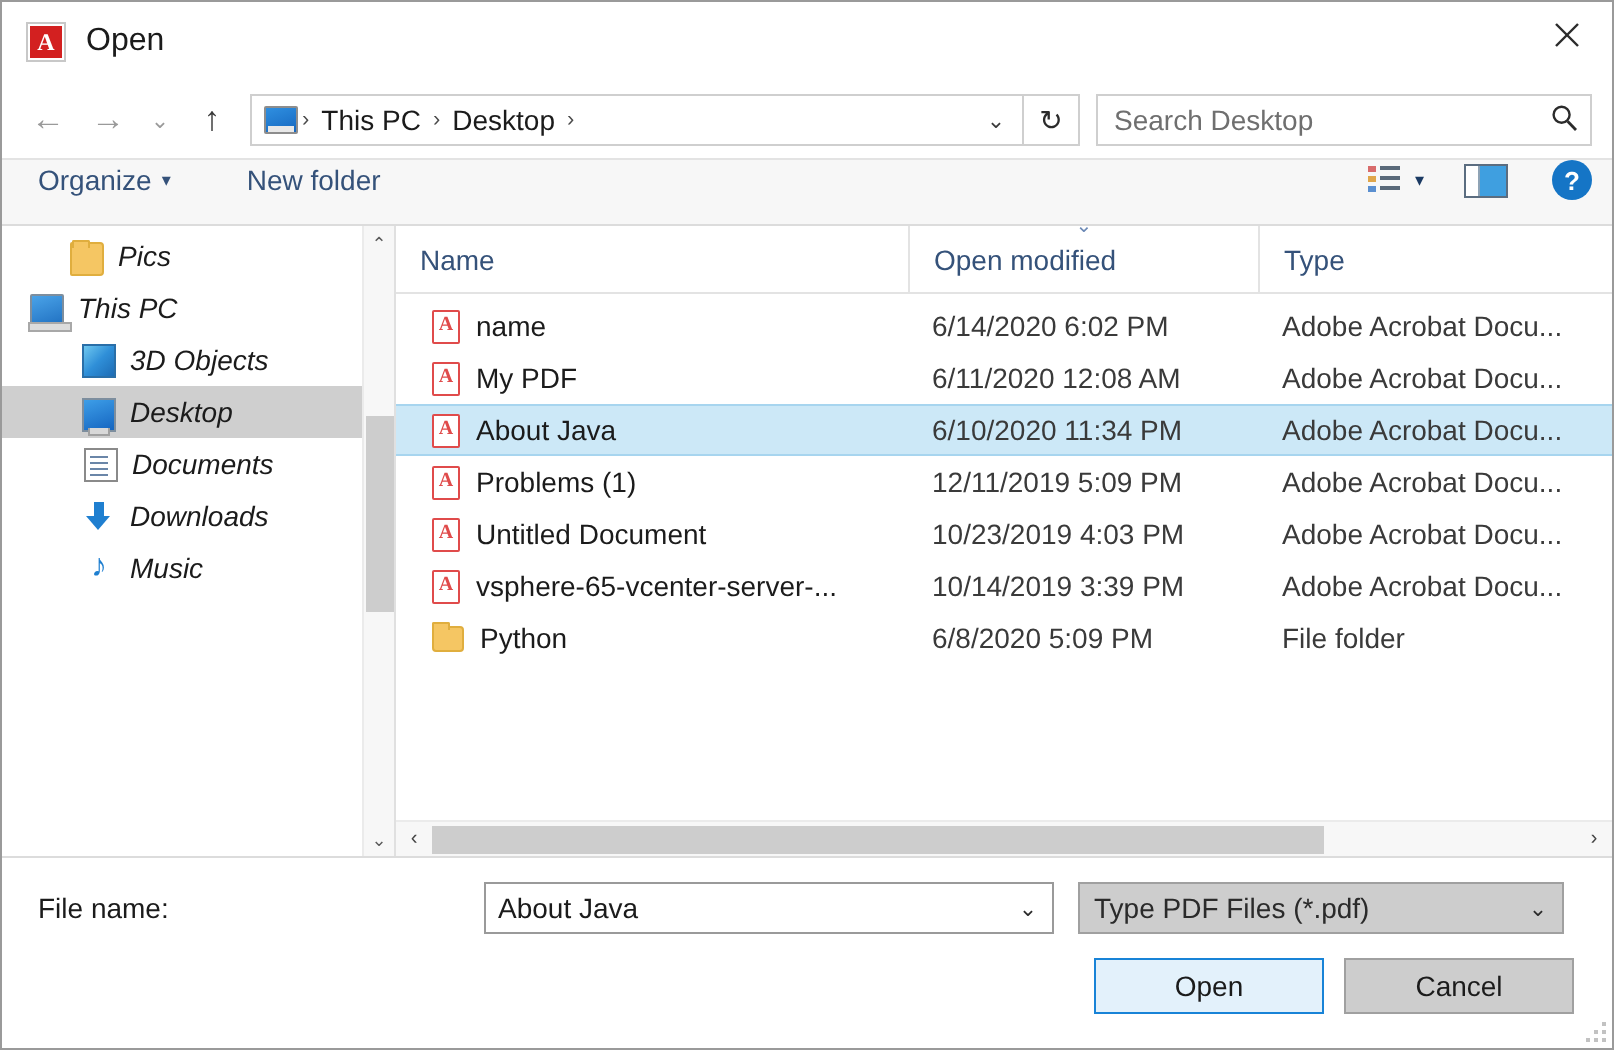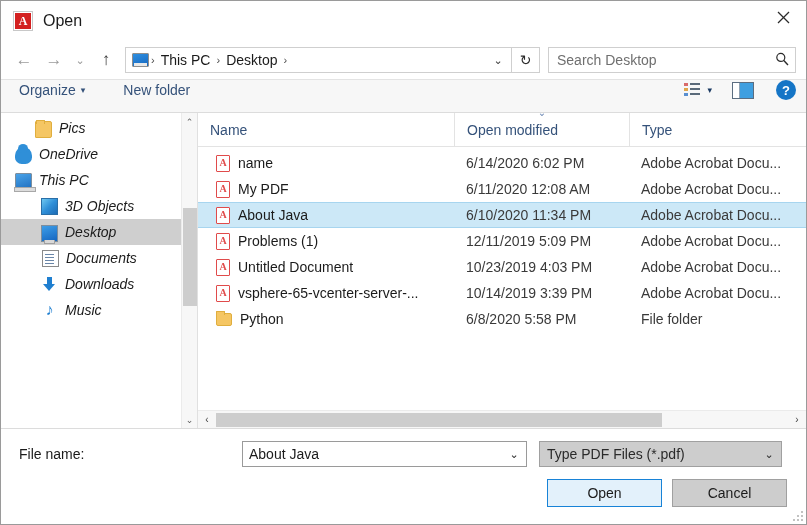--- a/index.html
+++ b/index.html
@@ -417,24 +417,20 @@
   <div class="body">
 
     <div class="sidebar">
       <div class="nav-list">
 
         <div class="nav-item indent1">
           <span class="ico ico-folder"></span>
           <span class="lbl">Pics</span>
         </div>
 
-        <div class="nav-item" style="padding-left:14px;">
-          <span class="ico ico-cloud"></span>
-          <span class="lbl">OneDrive</span>
-        </div>
 
         <div class="nav-item" style="padding-left:14px;">
           <span class="ico ico-pc"></span>
           <span class="lbl">This PC</span>
         </div>
 
         <div class="nav-item indent2">
           <span class="ico ico-3d"></span>
           <span class="lbl">3D Objects</span>
         </div>
@@ -560,21 +556,21 @@
           </div>
           <div class="cell-date">10/14/2019 3:39 PM</div>
           <div class="cell-type">Adobe Acrobat Docu...</div>
         </div>
 
         <div class="filerow">
           <div class="cell-name">
             <span class="fold-ico"></span>
             <span>Python</span>
           </div>
-          <div class="cell-date">6/8/2020 5:58 PM</div>
+          <div class="cell-date">6/8/2020 5:09 PM</div>
           <div class="cell-type">File folder</div>
         </div>
 
       </div>
 
       <div class="hscroll">
         <div class="hs-arrow">‹</div>
         <div class="hs-track">
           <div class="hs-thumb"></div>
         </div>

